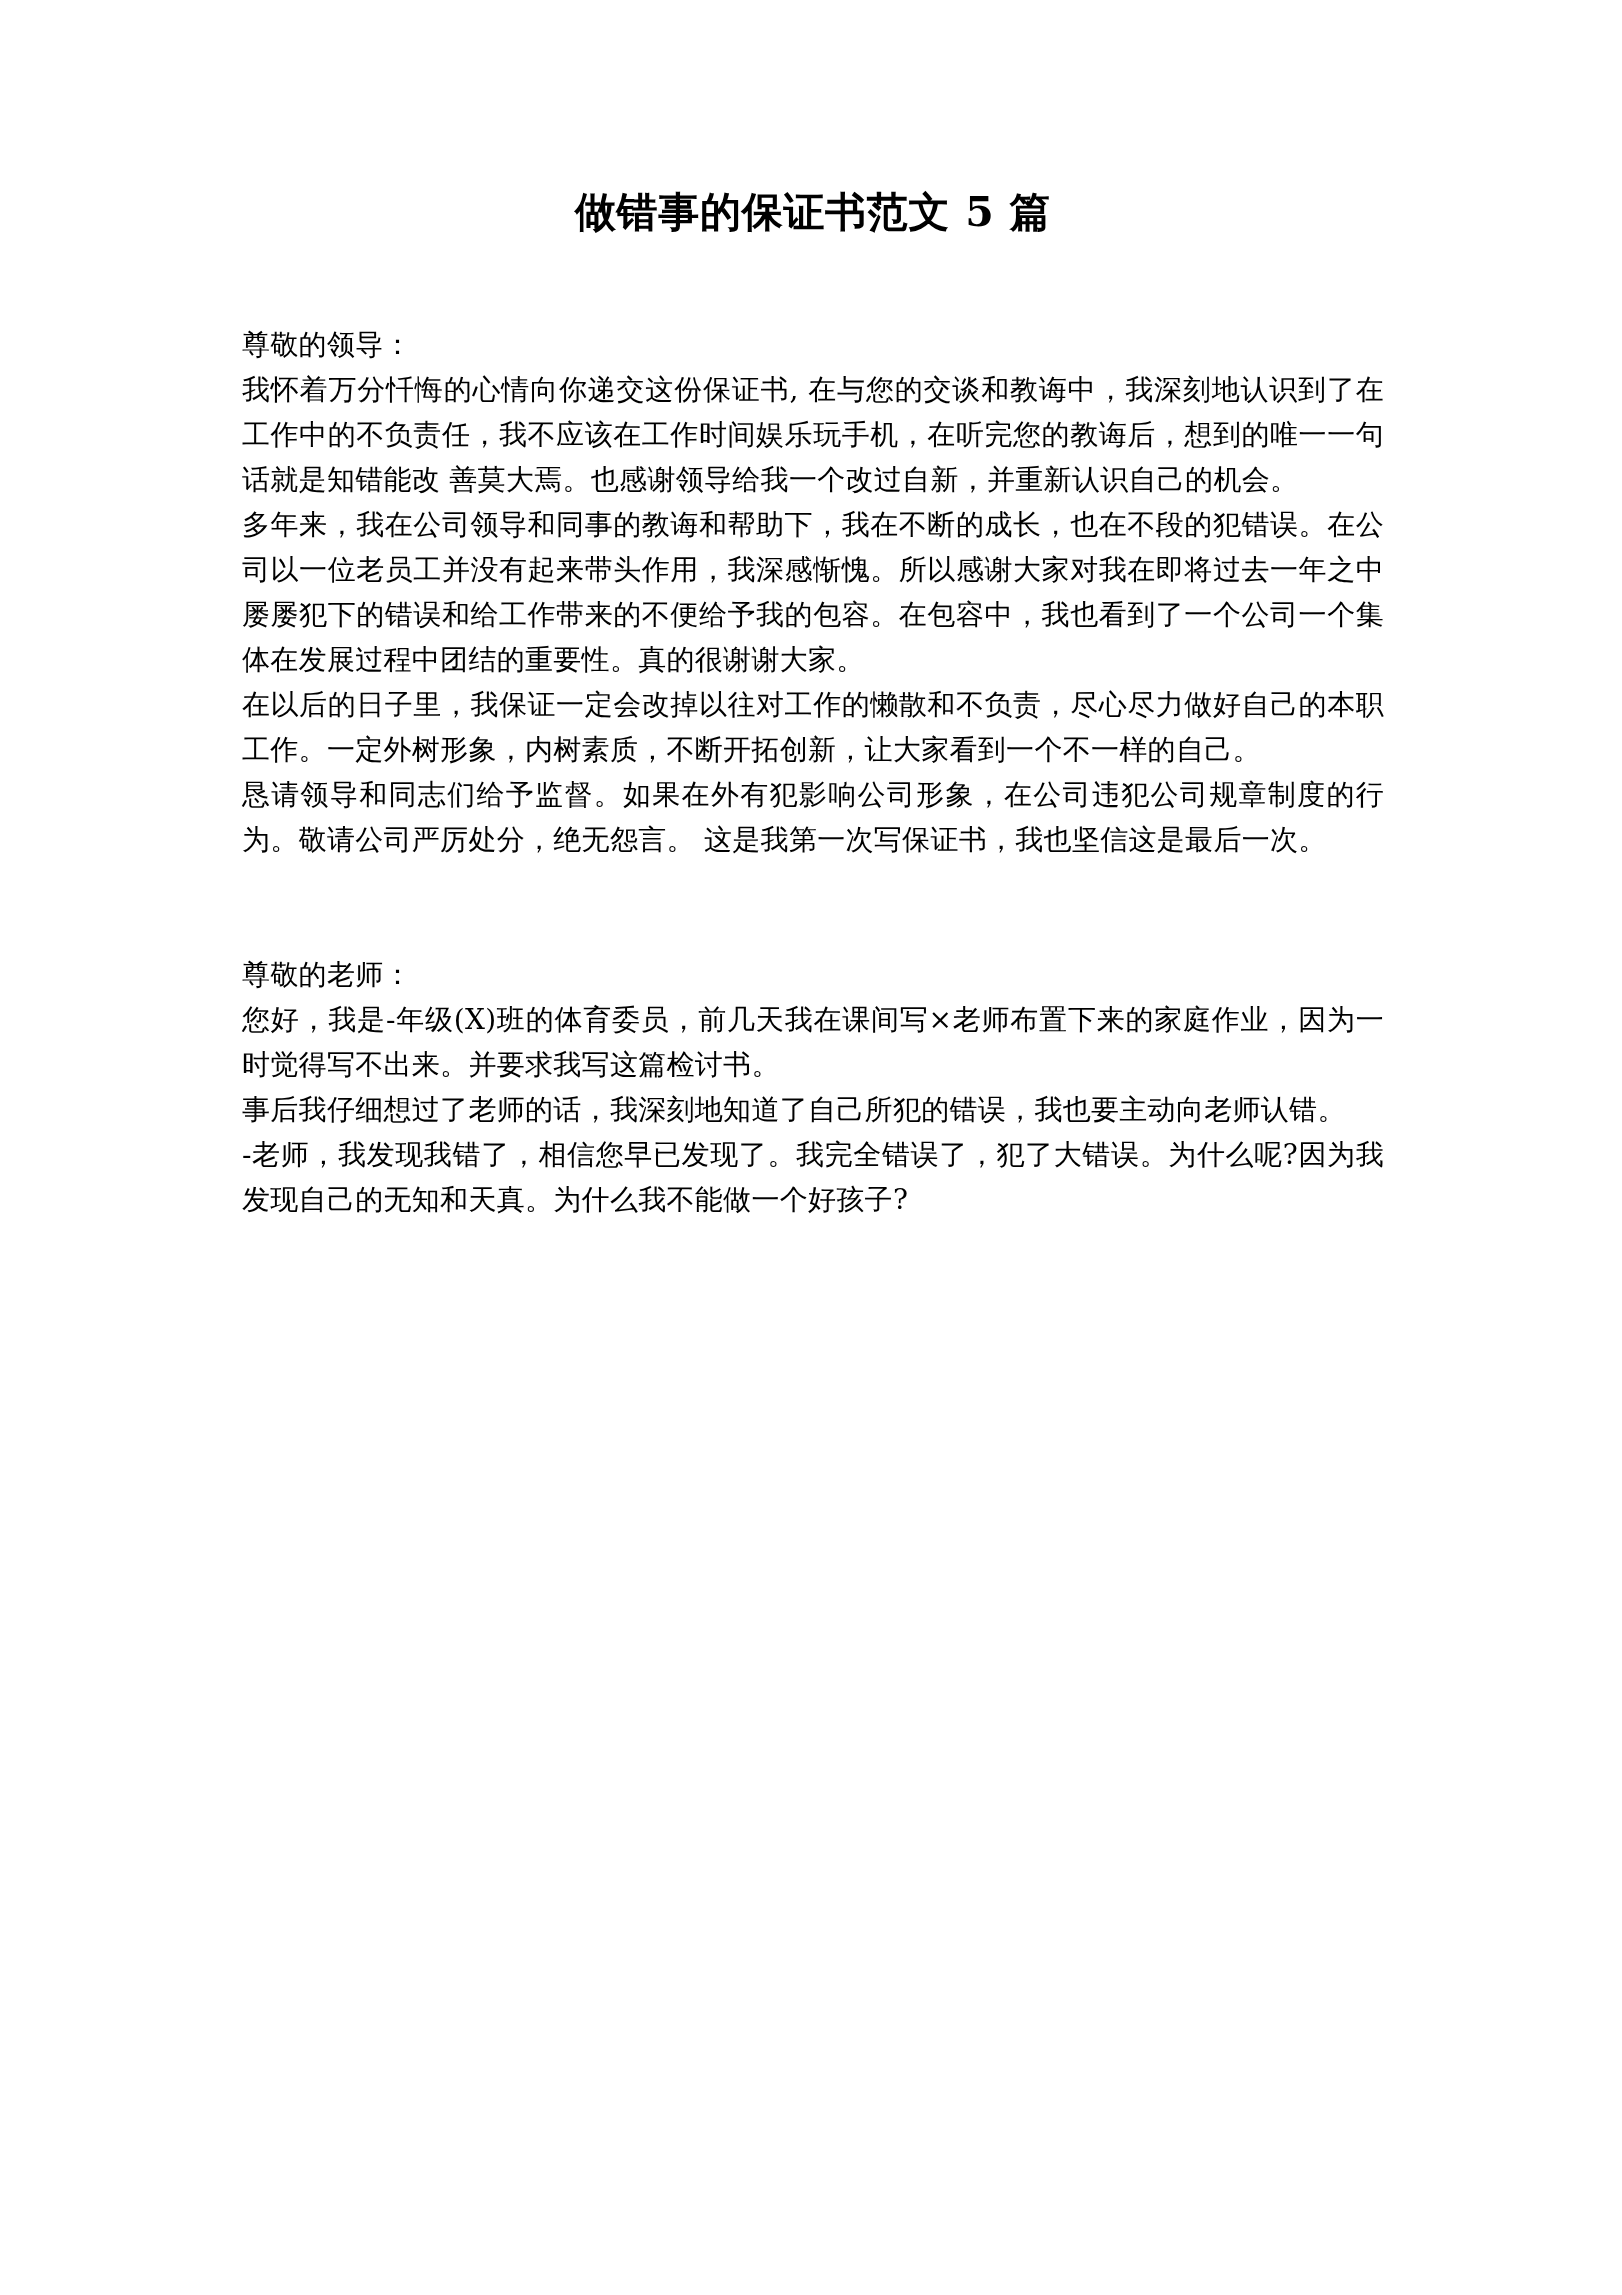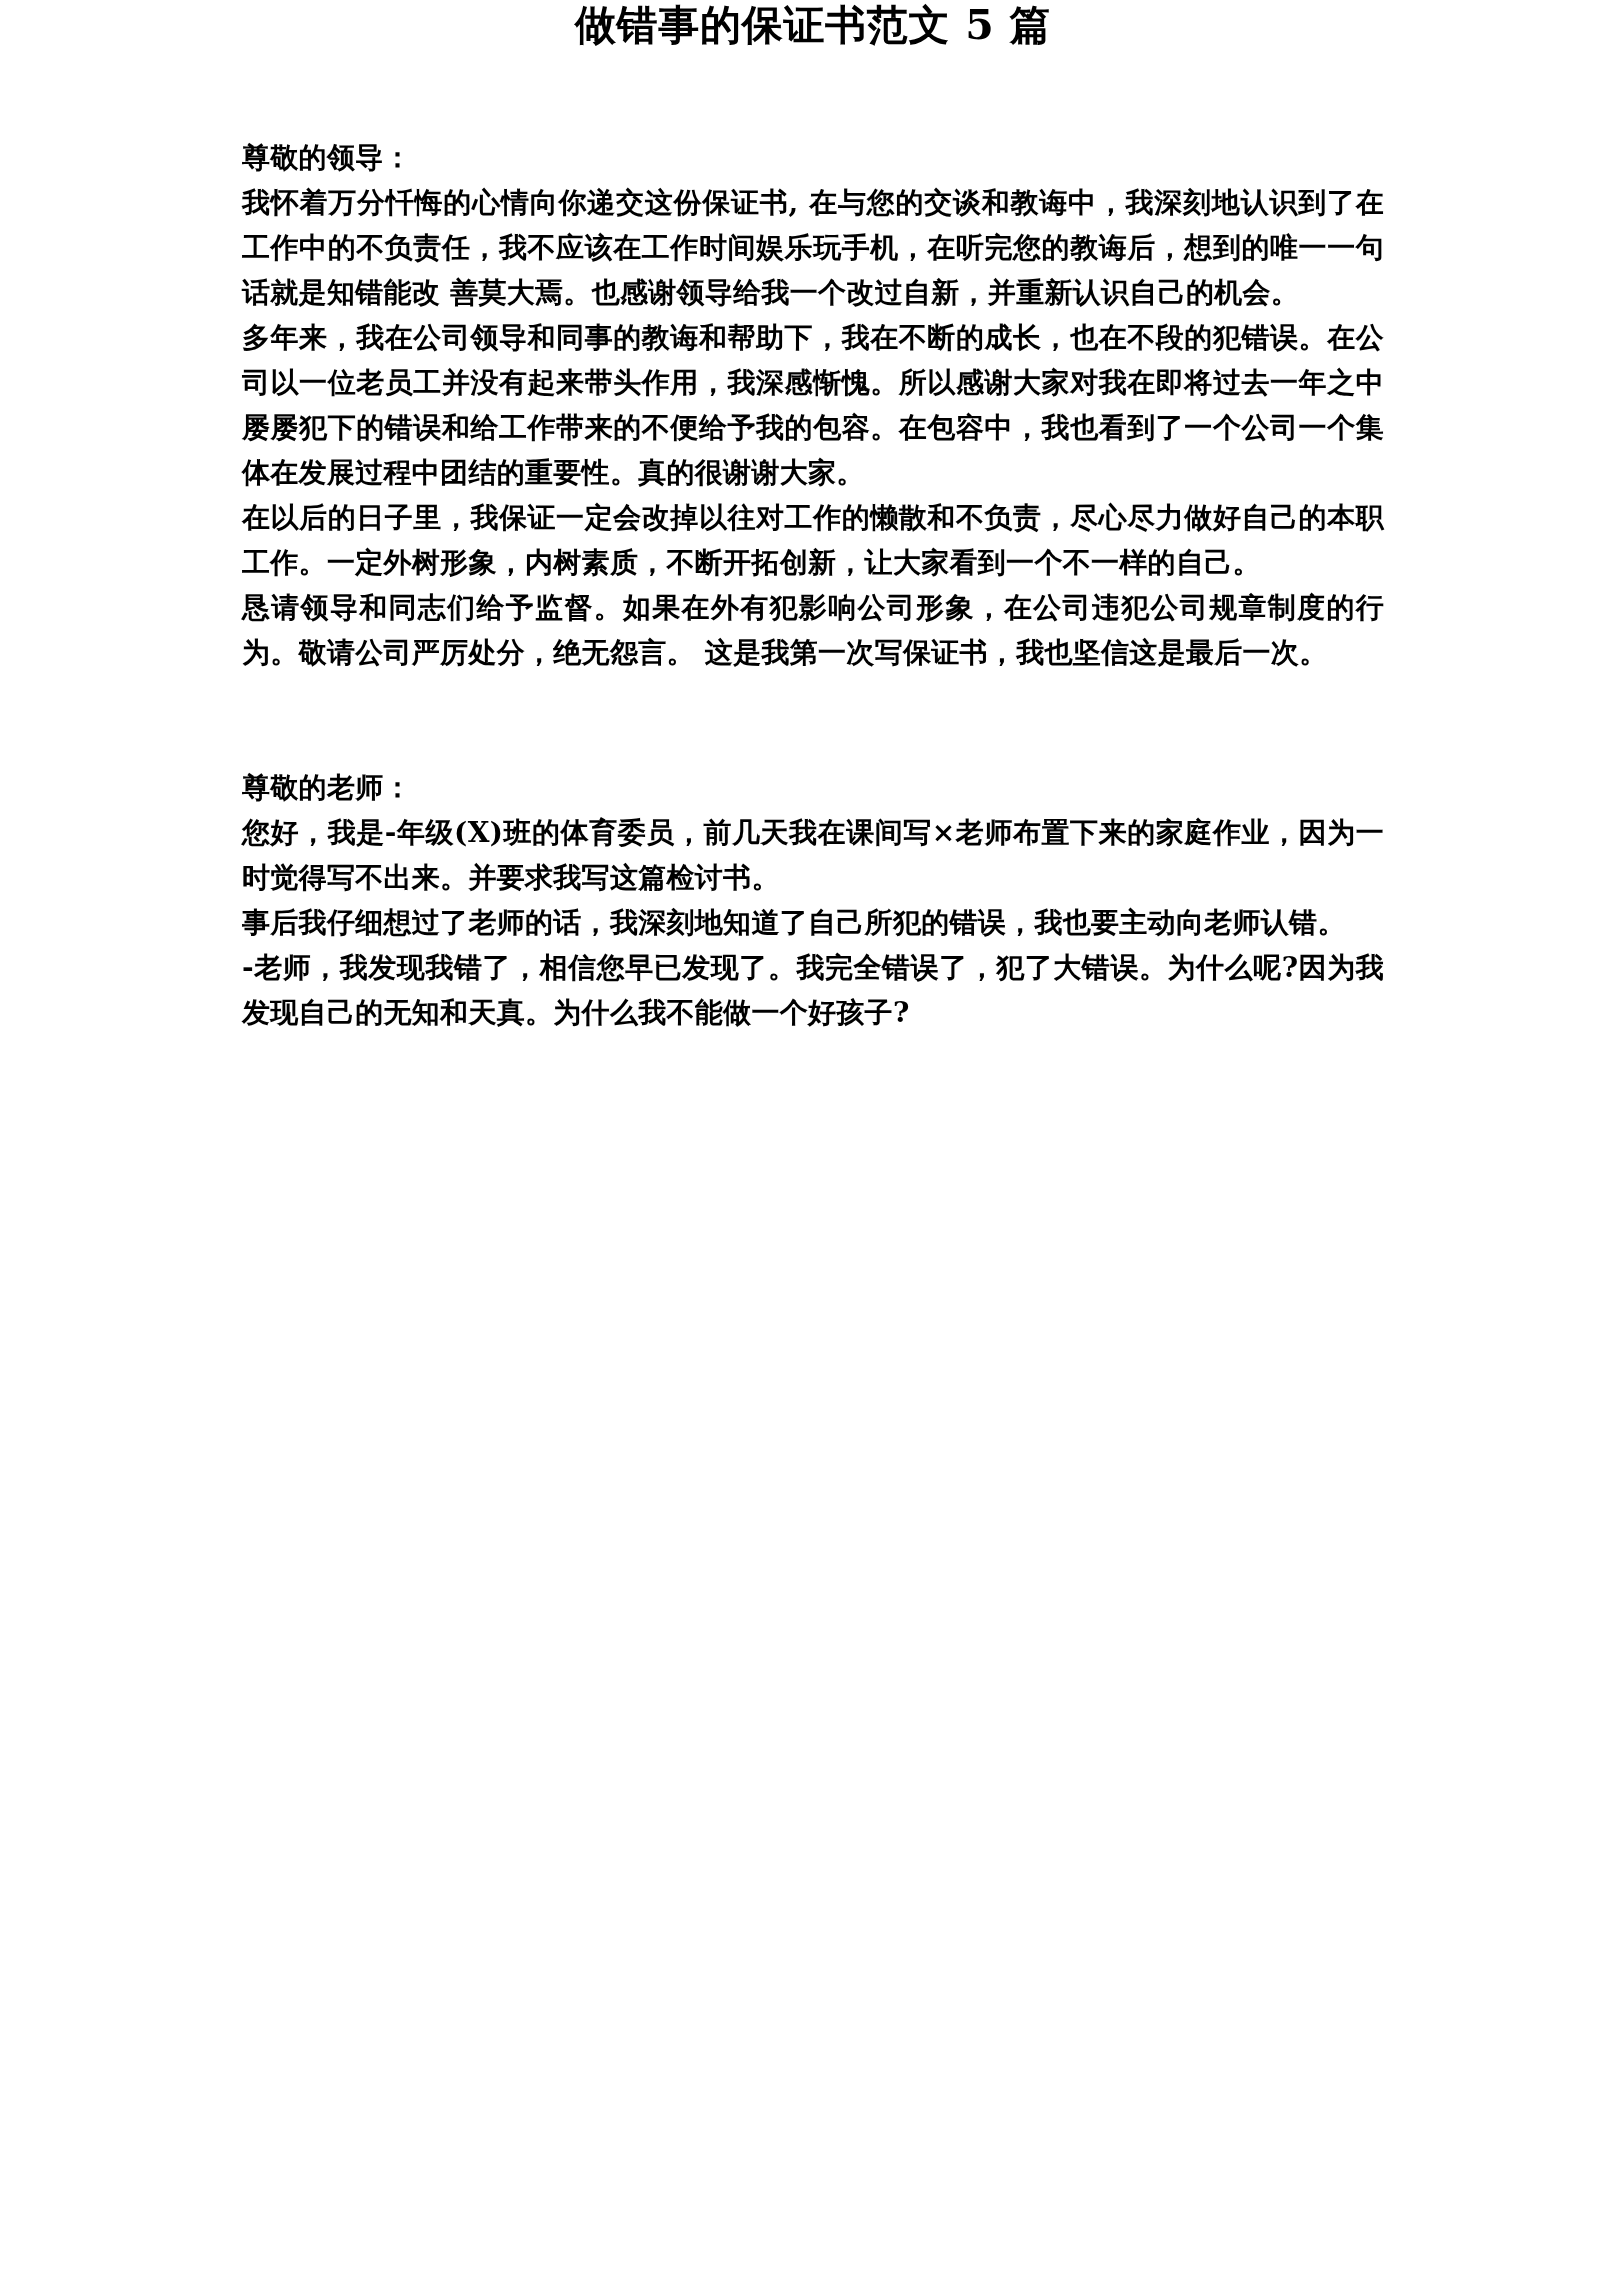--- a/index.html
+++ b/index.html
@@ -23,40 +23,40 @@
     overflow: hidden;
   }
   .content {
     position: absolute;
     left: 242px;
     top: 0;
     width: 1142px;
   }
   .doc-title {
     margin: 0;
+    padding-top: 187px;
     text-align: center;
     font-size: 41px;
     font-weight: 700;
     line-height: 1.25;
     letter-spacing: 0.7px;
     font-family: "DejaVu Serif", "Liberation Serif", serif;
   }
   .body-block {
     margin-top: 84px;
   }
   .para {
     margin: 0;
     font-size: 28px;
     line-height: 45px;
     text-align: justify;
     text-justify: inter-character;
     letter-spacing: 0.3px;
     word-break: break-all;
     font-family: "DejaVu Serif", "Liberation Serif", serif;
-    font-weight: bold;
   }
   .para.last-line-left {
     text-align-last: left;
   }
   .spacer-line {
     height: 45px;
   }
   .spacer-line.tall {
     height: 90px;
   }

